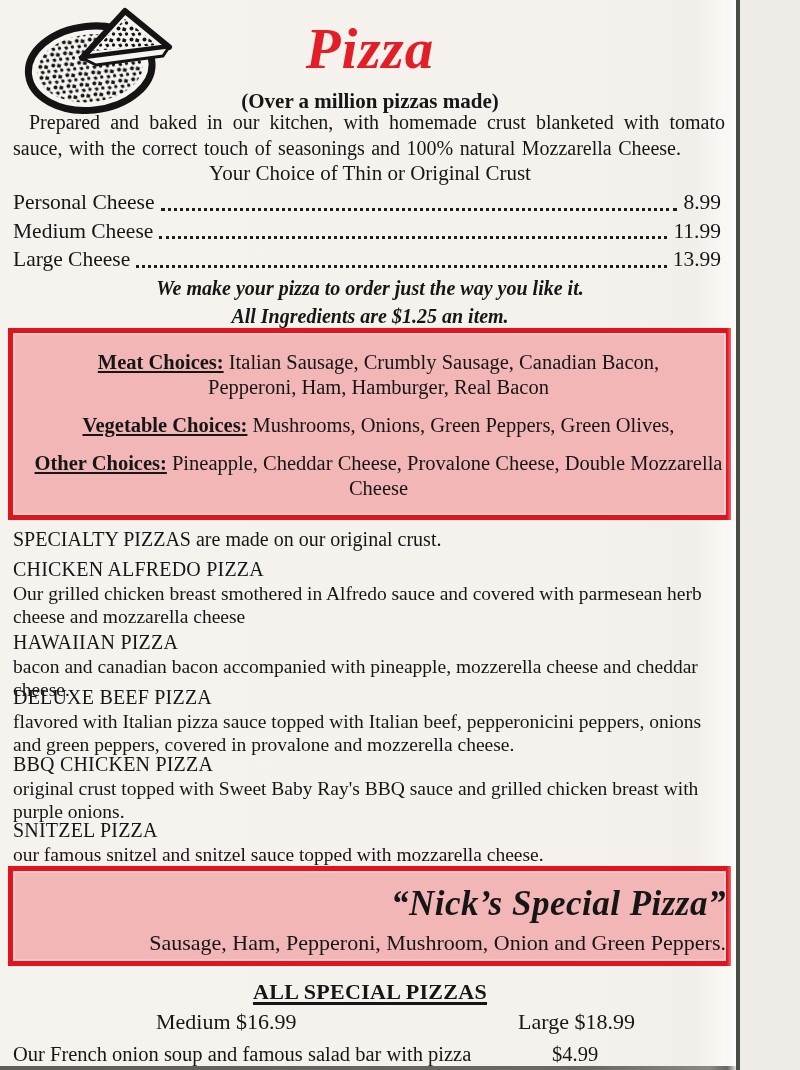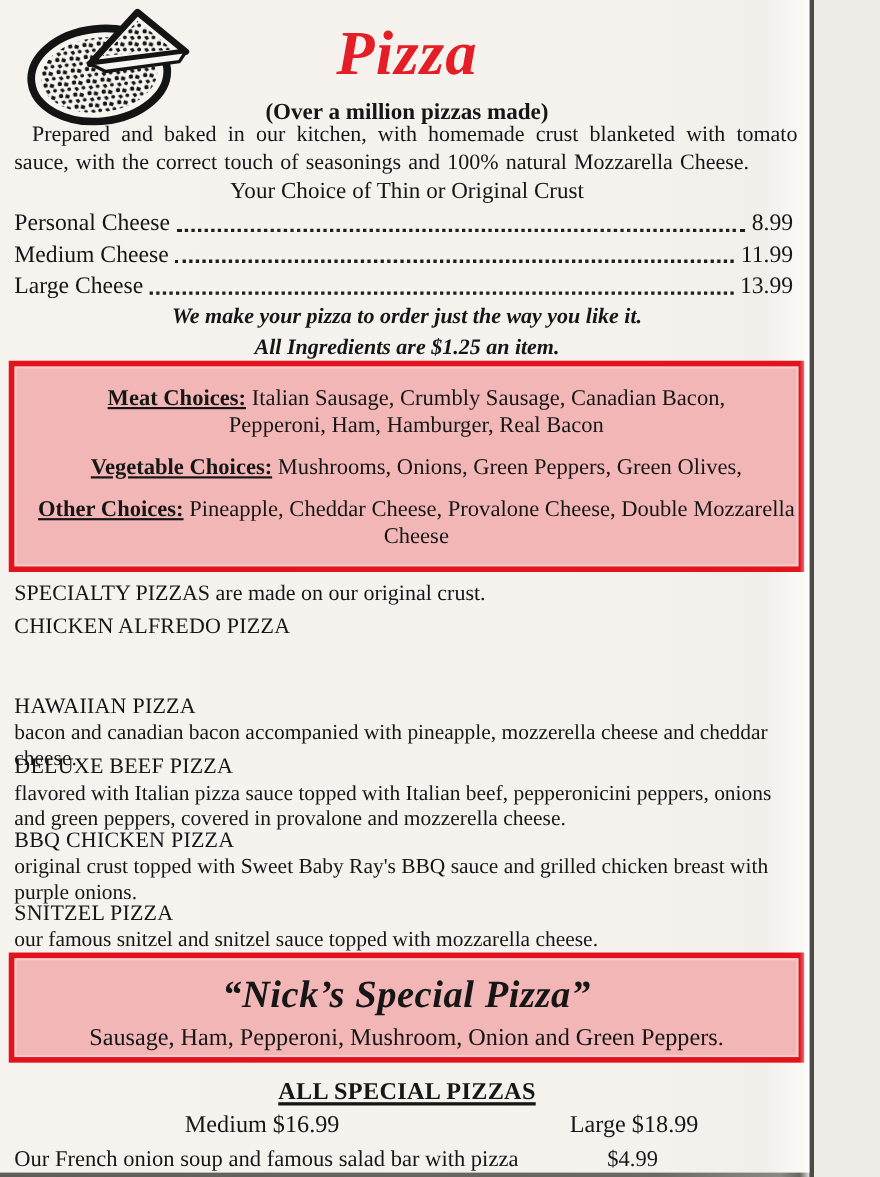--- a/index.html
+++ b/index.html
@@ -100,39 +100,39 @@
   .specialty-item .item-name { font-size: 20px; line-height: 24px; letter-spacing: 0.2px; }
   .specialty-item .item-desc { font-size: 19.5px; line-height: 22.5px; margin-top: 2px; }
   .item-alfredo { top: 557px; }
   .item-hawaiian { top: 630px; }
   .item-deluxe  { top: 685px; }
   .item-bbq     { top: 752px; }
   .item-snitzel { top: 818px; }
 
   .nicks-box {
     position: absolute; top: 866px; left: 8px; right: 9px; height: 100px;
-    text-align: center;
+    text-align: right;
     padding-top: 13px;
   }
   .nicks-title {
     font-size: 35px; line-height: 40px;
     font-weight: 700; font-style: italic;
     letter-spacing: 0.5px;
   }
   .nicks-desc { font-size: 22px; margin-top: 6px; }
 
   .all-special-heading {
     position: absolute; top: 979px; left: 0; width: 100%;
     text-align: center;
     font-size: 22px; font-weight: 700;
     text-decoration: underline; text-decoration-thickness: 2.5px; text-underline-offset: 3px;
     letter-spacing: 0.3px;
   }
   .sizes-row { position: absolute; top: 1009px; left: 0; width: 100%; height: 30px; font-size: 22px; }
-  .size-medium { position: absolute; left: 168px; }
+  .size-medium { position: absolute; left: 156px; }
   .size-large  { position: absolute; left: 518px; }
 
   .soup-row { position: absolute; top: 1043px; left: 0; width: 100%; height: 26px; font-size: 20.5px; }
   .soup-label { position: absolute; left: 13px; }
   .soup-price { position: absolute; left: 552px; }
 </style>
 </head>
 <body>
 
 <div class="page">
@@ -199,20 +199,21 @@
     </div>
     <div class="topping-group">
       <div><span class="choice-label">Other Choices:</span> <span>Pineapple, Cheddar Cheese, Provalone Cheese, Double Mozzarella Cheese</span></div>
     </div>
   </div>
 
   <div class="specialty-heading">SPECIALTY PIZZAS are made on our original crust.</div>
 
   <div class="specialty-item item-alfredo">
     <div class="item-name">CHICKEN ALFREDO PIZZA</div>
+    <div class="item-desc">Our grilled chicken breast smothered in Alfredo sauce and covered with parmesean herb cheese and mozzarella cheese</div>
   </div>
   <div class="specialty-item item-hawaiian">
     <div class="item-name">HAWAIIAN PIZZA</div>
     <div class="item-desc">bacon and canadian bacon accompanied with pineapple, mozzerella cheese and cheddar cheese.</div>
   </div>
   <div class="specialty-item item-deluxe">
     <div class="item-name">DELUXE BEEF PIZZA</div>
     <div class="item-desc">flavored with Italian pizza sauce topped with Italian beef, pepperonicini peppers, onions and green peppers, covered in provalone and mozzerella cheese.</div>
   </div>
   <div class="specialty-item item-bbq">

